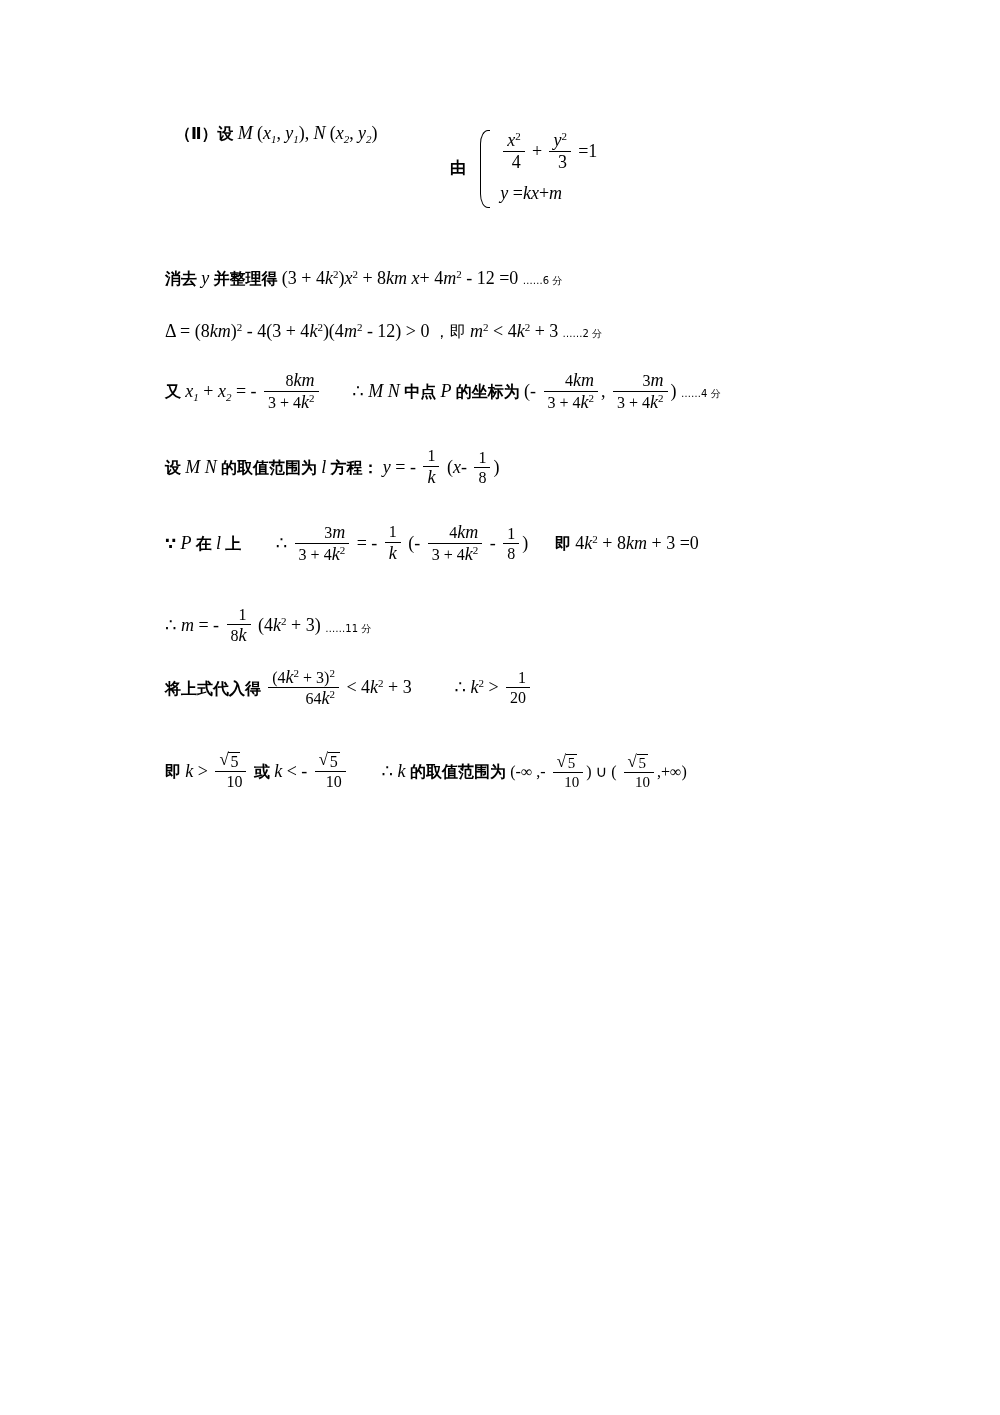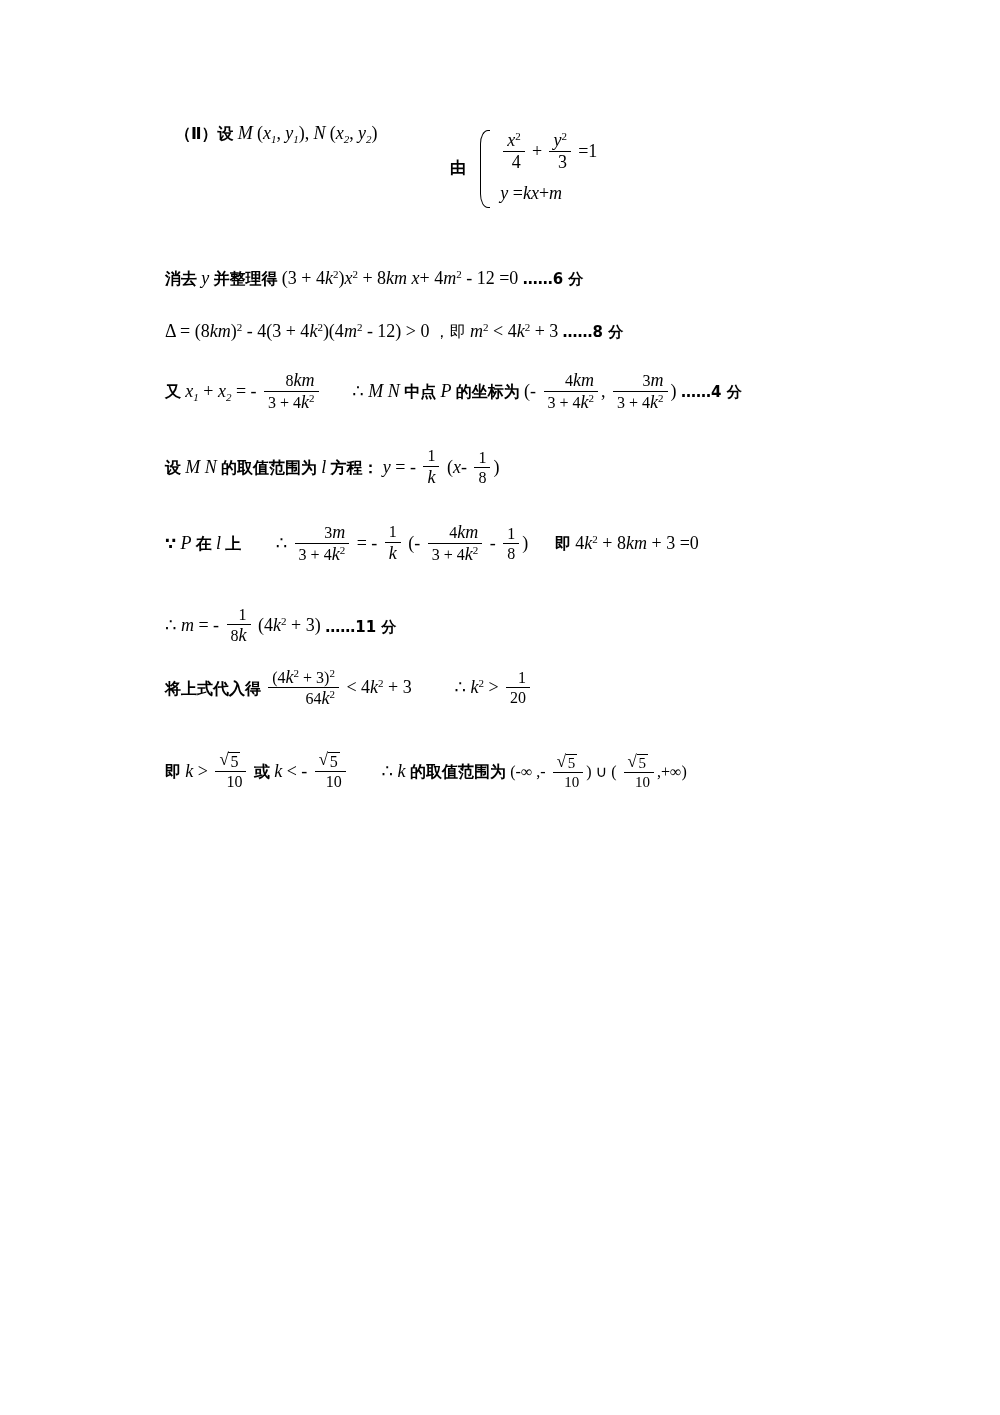--- a/index.html
+++ b/index.html
@@ -59,22 +59,22 @@
     font-size: 11px;
     vertical-align: -0.35em;
     font-style: italic;
   }
   .sup {
     font-size: 11px;
     vertical-align: 0.55em;
   }
   .score {
     font-family: "DejaVu Sans", sans-serif;
-    font-weight: bold;
-    font-size: 15px;
+    font-weight: normal;
+    font-size: 10px;
   }
 
   
   .frac {
     display: inline-block;
     vertical-align: middle;
     text-align: right;
     margin: 0 3px;
     position: relative;
     top: -1px;
@@ -182,21 +182,21 @@
       <span class="cn">并整理得</span>
       <span class="rm">(3 + 4<span class="it">k</span><span class="sup">2</span>)<span class="it">x</span><span class="sup">2</span> + 8<span class="it">km</span> <span class="it">x</span>+ 4<span class="it">m</span><span class="sup">2</span> - 12 =0</span>
       <span class="score">……6 分</span>
     </div>
 
 
     <div class="line">
       <span class="rm">Δ = (8<span class="it">km</span>)<span class="sup">2</span> - 4(3 + 4<span class="it">k</span><span class="sup">2</span>)(4<span class="it">m</span><span class="sup">2</span> - 12) &gt; 0</span>
       <span class="cn-n">，即</span>
       <span class="rm"><span class="it">m</span><span class="sup">2</span> &lt; 4<span class="it">k</span><span class="sup">2</span> + 3</span>
-      <span class="score">……8 分</span>
+      <span class="score">……2 分</span>
     </div>
 
     <div class="line" style="margin-bottom:34px;">
       <span class="cn">又</span>
       <span class="rm"><span class="it">x</span><span class="sub">1</span> + <span class="it">x</span><span class="sub">2</span> = -
         <span class="frac"><span class="num">8<span class="it">km</span></span><span class="den">3 + 4<span class="it">k</span><span class="sup">2</span></span></span>
       </span>
       <span style="display:inline-block;width:22px"></span>
       <span class="rm">∴ <span class="it">M N</span> </span><span class="cn">中点</span>
       <span class="it">P</span>

